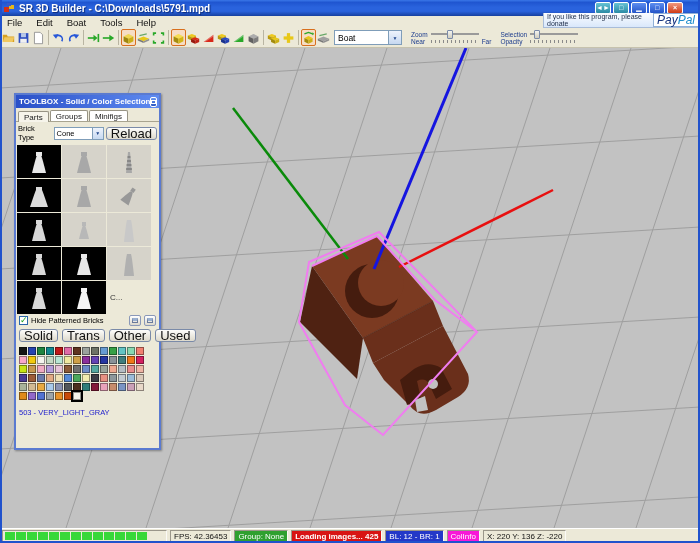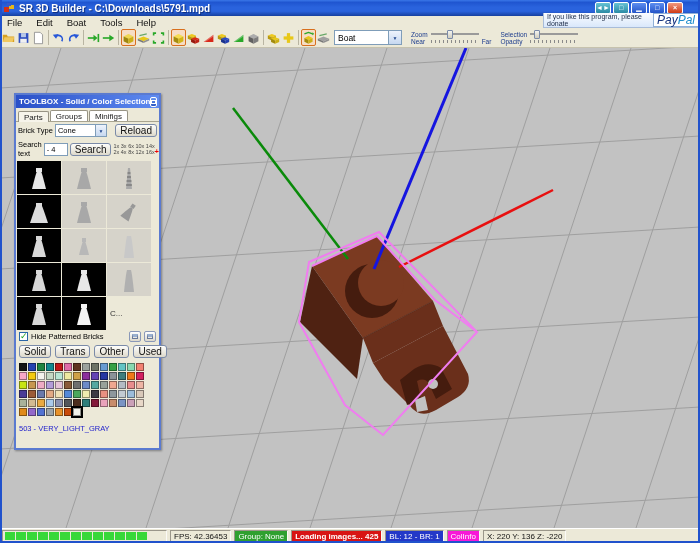--- a/index.html
+++ b/index.html
@@ -71,21 +71,21 @@
     display:flex; align-items:center; justify-content:center; }
   .tbx-btn span { width:5px; height:4px; border:1px solid #fff; display:block; }
   .tabs { display:flex; padding:2px 2px 0; gap:1px; border-bottom:1px solid #a8a490; flex:0 0 auto; }
   .tab { font-size:8px; padding:1px 5px 0; background:#ffffff; border:1px solid #979384;
     border-bottom:none; border-radius:2px 2px 0 0; color:#222; }
   .tab.active { background:#f6f4ea; position:relative; top:1px; font-weight:normal; }
   .ctl-row { display:flex; align-items:center; gap:2px; padding:2px 2px 1px; font-size:7.5px; flex:0 0 auto; }
   .ctl-combo { width:52px; height:13px; background:#fff; border:1px solid #7f9db9;
     font-size:7.5px; display:flex; align-items:center; padding-left:2px; }
   .ctl-combo .combo-arrow { width:11px; height:11px; }
-  .btn { font-size:10px; border:1px solid #7a8aa8; border-radius:3px;
+  .btn { font-size:13px; border:1px solid #7a8aa8; border-radius:3px;
     background:linear-gradient(#fdfdfb,#ddd9cb); padding:0 4px; height:13px;
     display:flex; align-items:center; color:#111; }
   .textbox { width:24px; height:13px; border:1px solid #7f9db9; background:#fff;
     font-size:7.5px; padding-left:2px; font-family:"Liberation Sans",sans-serif; }
   .sizes { font-size:5.5px; line-height:6px; color:#444; white-space:nowrap; position:relative; }
   .sizes .plus { color:#e00; font-weight:bold; font-size:7px; }
   .parts-grid { display:grid; grid-template-columns:repeat(3,44px); gap:1px;
     padding:2px 0 0 1px; flex:0 0 auto; }
   .cell { width:44px; height:33px; display:flex; align-items:center; justify-content:center; overflow:hidden; }
   .cell.dark { background:#000; } .cell.light { background:#d6d3ca; }
@@ -410,29 +410,20 @@
     <span class="tab">Groups</span>
     <span class="tab">Minifigs</span>
   </div>
   <div class="ctl-row">
     <span>Brick Type</span>
     <div class="ctl-combo">
       <span>Cone</span>
       <span class="combo-arrow">▼</span>
     </div>
     <button class="btn" style="margin-left:auto">Reload</button>
-  </div>
-  <div class="ctl-row">
-    <span>Search text</span>
-    <input class="textbox" value="- 4" style="">
-    <button class="btn">Search</button>
-    <span class="sizes">
-      <span>1x 3x 6x 10x 14x</span><br>
-      <span>2x 4x 8x 12x 16x</span><span class="plus">+</span>
-    </span>
   </div>
   <div class="parts-grid" id="parts-grid">
       <div class="cell dark">
         <svg width="28" height="28" viewBox="0 0 28 28">
           <path d="M7 25 Q11 9 12 7 L16 7 Q17 9 21 25 Z" fill="#e8e8e8"></path>
           <rect x="11" y="4" width="6" height="4" fill="#e8e8e8"></rect>
         </svg>
       </div>
       <div class="cell light">
         <svg width="28" height="28" viewBox="0 0 28 28">

